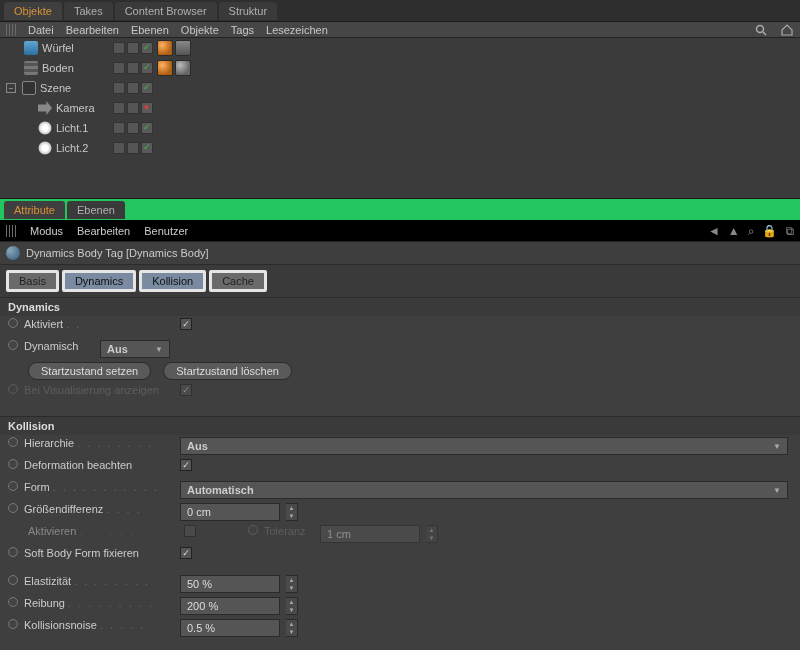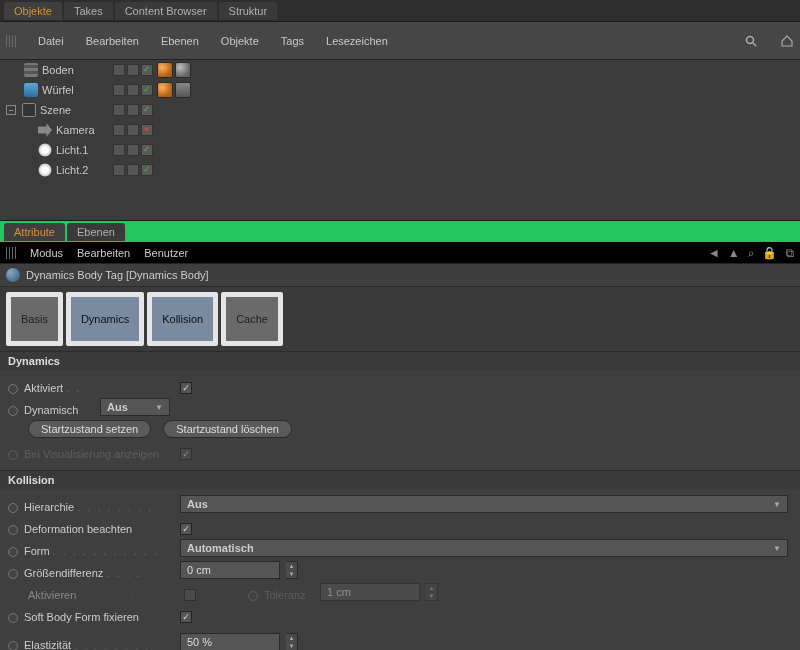--- a/index.html
+++ b/index.html
@@ -2,21 +2,21 @@
 <html><head>
 <meta charset="utf-8">
 <style>
 * { margin: 0; padding: 0; box-sizing: border-box; font-family: "Helvetica Neue", Arial, sans-serif; font-size: 11px; color: #ccc; }
 body { background: #3a3a3a; width: 800px; height: 650px; overflow: hidden; }
 
 .top-tabs { display: flex; background: #2e2e2e; border-bottom: 1px solid #1a1a1a; height: 22px; align-items: center; padding-left: 4px; gap: 2px; }
 .top-tab { padding: 3px 10px; background: #3a3a3a; border-radius: 3px 3px 0 0; cursor: pointer; color: #b0b0b0; }
 .top-tab.active { background: #3f3f3f; color: #d89038; }
 
-.menubar { display: flex; align-items: center; background: #464646; height: 38px; padding: 0 6px; gap: 22px; border-bottom: 1px solid #222; }
+.menubar { display: flex; align-items: center; background: #464646; height: 16px; padding: 0 6px; gap: 12px; border-bottom: 1px solid #222; }
 .menubar .grip { width: 10px; height: 12px; background: repeating-linear-gradient(90deg,#6a6a6a 0 1px,transparent 1px 3px); }
 .menubar .menu-item { color: #c8c8c8; cursor: pointer; }
 .menubar .spacer { flex: 1; }
 .menubar .icon { width: 14px; height: 14px; display: flex; align-items: center; justify-content: center; color:#aaa; cursor: pointer; }
 
 .om-panel { background: #3b3b3b; height: 160px; overflow: auto; }
 .om-row { display: flex; align-items: center; height: 20px; padding-left: 6px; }
 .tree { width: 105px; display: flex; align-items: center; gap: 4px; }
 .tree .indent1 { width: 14px; }
 .tree .twist { width: 10px; height:10px; border:1px solid #888; display:flex; align-items:center; justify-content:center; font-size:8px; color:#bbb; margin-right:2px; cursor:pointer;}
@@ -44,26 +44,26 @@
 .attr-tab.active { color:#d89038; background:#3f3f3f;}
 
 .attr-menubar { display:flex; align-items:center; background:#000000; height:22px; padding:0 6px; gap:14px; border-bottom:1px solid #222;}
 .attr-menubar .right-icons { margin-left:auto; display:flex; gap:8px; align-items:center;}
 .ri { color:#888; font-size:12px; cursor:pointer; }
 
 .attr-header { display:flex; align-items:center; background:#3e3e3e; padding:4px 6px; gap:6px; border-bottom:1px solid #2a2a2a;}
 .attr-header .hicon { width:14px; height:14px; background:radial-gradient(circle at 30% 30%,#8ab,#357); border-radius:50%;}
 
 .subtabs { display:flex; gap:3px; padding:5px 6px; background:#3a3a3a; }
-.subtab { padding:16px 10px; background:#6a6a6a; border:5px solid #e5e5e5; border-radius:2px; cursor:pointer; color:#222;}
+.subtab { padding:2px 10px; background:#6a6a6a; border:3px solid #e5e5e5; border-radius:2px; cursor:pointer; color:#222;}
 .subtab.sel { background:#7a8aa0; color:#111;}
 
 .section-h { background:#3a3a3a; padding:3px 8px; font-weight:bold; color:#ddd; border-top:1px solid #2a2a2a;}
 .attr-body { background:#3f3f3f; padding:2px 0 10px 0;}
-.row { display:flex; align-items:flex-end; height:22px; padding-left:8px; gap:6px;}
+.row { display:flex; align-items:flex-start; height:22px; padding-left:8px; gap:6px;}
 .knob { width:10px; height:10px; border:1px solid #777; border-radius:50%; background:#444;}
 .lbl { width: 150px; color:#c0c0c0; white-space:nowrap; overflow:hidden;}
 .lbl.dim { color:#7a7a7a;}
 .dots { letter-spacing:2px; color:#666;}
 .chk { width:12px; height:12px; border:1px solid #222; background:#555; display:flex; align-items:center; justify-content:center; cursor:pointer;}
 .chk.on::after{content:"✓"; font-size:9px; color:#ddd;}
 .sel-box { background:#555; border:1px solid #2a2a2a; height:18px; display:flex; align-items:center; padding:0 6px; min-width:70px; cursor:pointer;font-weight:bold;}
 .sel-box .arrow{ margin-left:auto; font-size:8px; color:#aaa;}
 .sel-wide { flex:1; margin-right:12px;}
 .num { background:#555; border:1px solid #2a2a2a; height:18px; width:100px; display:flex; align-items:center; padding:0 6px; color:#ddd;}
@@ -101,47 +101,47 @@
       <svg width="12" height="12" viewBox="0 0 12 12">
         <path d="M1 6 L6 1 L11 6 V11 H1 Z" fill="none" stroke="#aaa" stroke-width="1.2"></path>
       </svg>
     </div>
 </div>
 
 <div class="om-panel">
   <div class="om-row">
     <div class="tree">
         <span class="indent1"></span>
+        <span class="obj-icon ic-cube"></span>
+        <span class="obj-name">Würfel</span>
+      </div>
+    <div class="flags">
+        <span class="flag"></span>
+        <span class="flag"></span>
+        <span class="flag green"></span>
+      </div>
+    <div class="tags">
+        <span class="tag dyn"></span>
+        <span class="tag comp"></span>
+      </div>
+  </div>
+  <div class="om-row">
+    <div class="tree">
+        <span class="indent1"></span>
         <span class="obj-icon ic-floor"></span>
         <span class="obj-name">Boden</span>
       </div>
     <div class="flags">
         <span class="flag"></span>
         <span class="flag"></span>
         <span class="flag green"></span>
       </div>
     <div class="tags">
         <span class="tag dyn"></span>
         <span class="tag mat"></span>
-      </div>
-  </div>
-  <div class="om-row">
-    <div class="tree">
-        <span class="indent1"></span>
-        <span class="obj-icon ic-cube"></span>
-        <span class="obj-name">Würfel</span>
-      </div>
-    <div class="flags">
-        <span class="flag"></span>
-        <span class="flag"></span>
-        <span class="flag green"></span>
-      </div>
-    <div class="tags">
-        <span class="tag dyn"></span>
-        <span class="tag comp"></span>
       </div>
   </div>
   <div class="om-row">
     <div class="tree">
         <span class="twist">−</span>
         <span class="obj-icon ic-null"></span>
         <span class="obj-name">Szene</span>
       </div>
     <div class="flags">
         <span class="flag"></span>
@@ -306,13 +306,22 @@
   </div>
   <div class="row">
     <span class="knob"></span>
     <span class="lbl"><span>Reibung</span> <span class="dots">. . . . . . . . .</span></span>
     <div class="num">200 %</div>
       <div class="spin">
         <div>▲</div>
         <div>▼</div>
       </div>
   </div>
+  <div class="row">
+    <span class="knob"></span>
+    <span class="lbl"><span>Kollisionsnoise</span> <span class="dots">. . . . .</span></span>
+    <div class="num">0.5 %</div>
+      <div class="spin">
+        <div>▲</div>
+        <div>▼</div>
+      </div>
+  </div>
 </div>
 
 </body></html>

